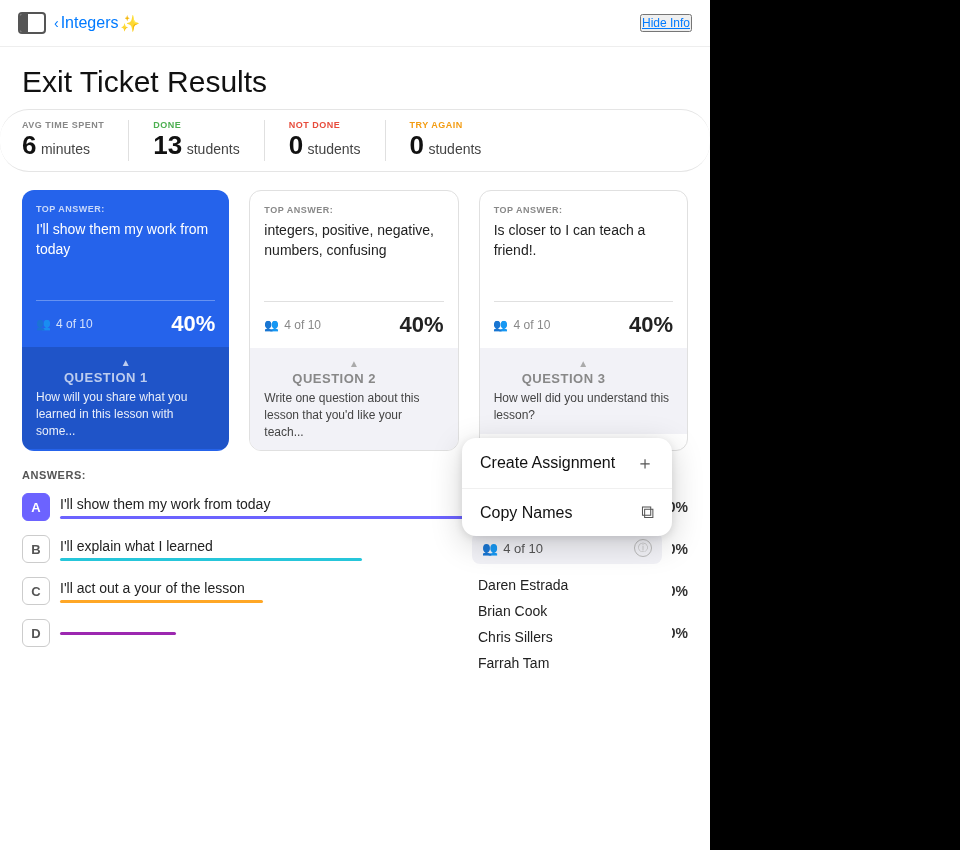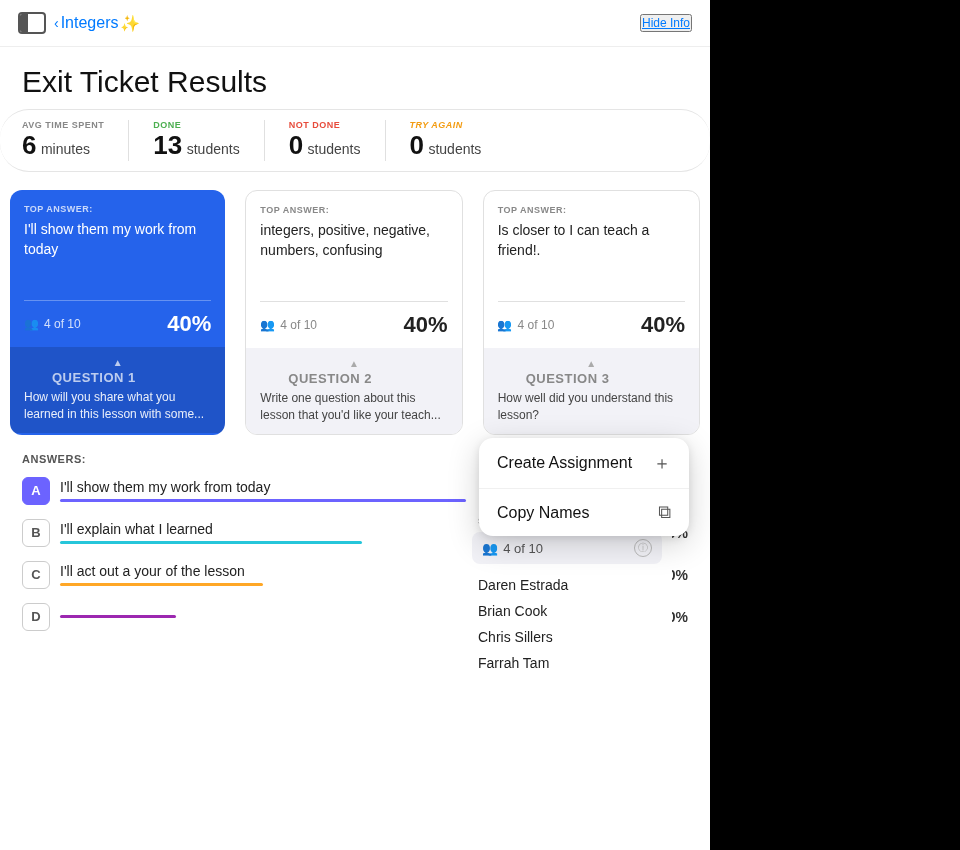--- a/index.html
+++ b/index.html
@@ -78,26 +78,26 @@
     .stat-item:last-child { border-right: none; margin-right: 0; }
     .stat-label {
       font-size: 9px; font-weight: 600; color: #888; letter-spacing: 0.5px; text-transform: uppercase;
     }
     .stat-value {
       font-size: 26px; font-weight: 700; color: #111;
     }
     .stat-unit { font-size: 14px; font-weight: 400; color: #444; }
     .stat-done .stat-label { color: #4CAF50; }
     .stat-notdone .stat-label { color: #e74c3c; }
-    .stat-tryagain .stat-label { color: #f39c12; font-style: italic; }
+    .stat-tryagain .stat-label { color: #f39c12; }
     
     .cards-row {
       display: flex;
       gap: 20px;
-      padding: 18px 10px 0;
+      padding: 18px 22px 0;
     }
     .question-card {
       flex: 1;
       border-radius: 12px;
       overflow: hidden;
       border: 1px solid #e0e0e0;
       background: #fff;
     }
     .question-card.active {
       background: #2563EB;
@@ -199,21 +199,20 @@
     .popup-menu {
       position: absolute;
       top: 438px;
       left: 462px;
       width: 210px;
       background: #fff;
       border-radius: 14px;
       box-shadow: 0 8px 32px rgba(0,0,0,0.18), 0 2px 8px rgba(0,0,0,0.10);
       overflow: visible;
       z-index: 100;
-      margin-left: 17px;
     }
     .popup-item {
       display: flex; align-items: center; justify-content: space-between;
       padding: 13px 18px;
       cursor: pointer;
     }
     .popup-item:first-child { border-bottom: 1px solid #f0f0f0; }
     .popup-item-label {
       font-size: 16px; color: #111; font-weight: 400;
     }

